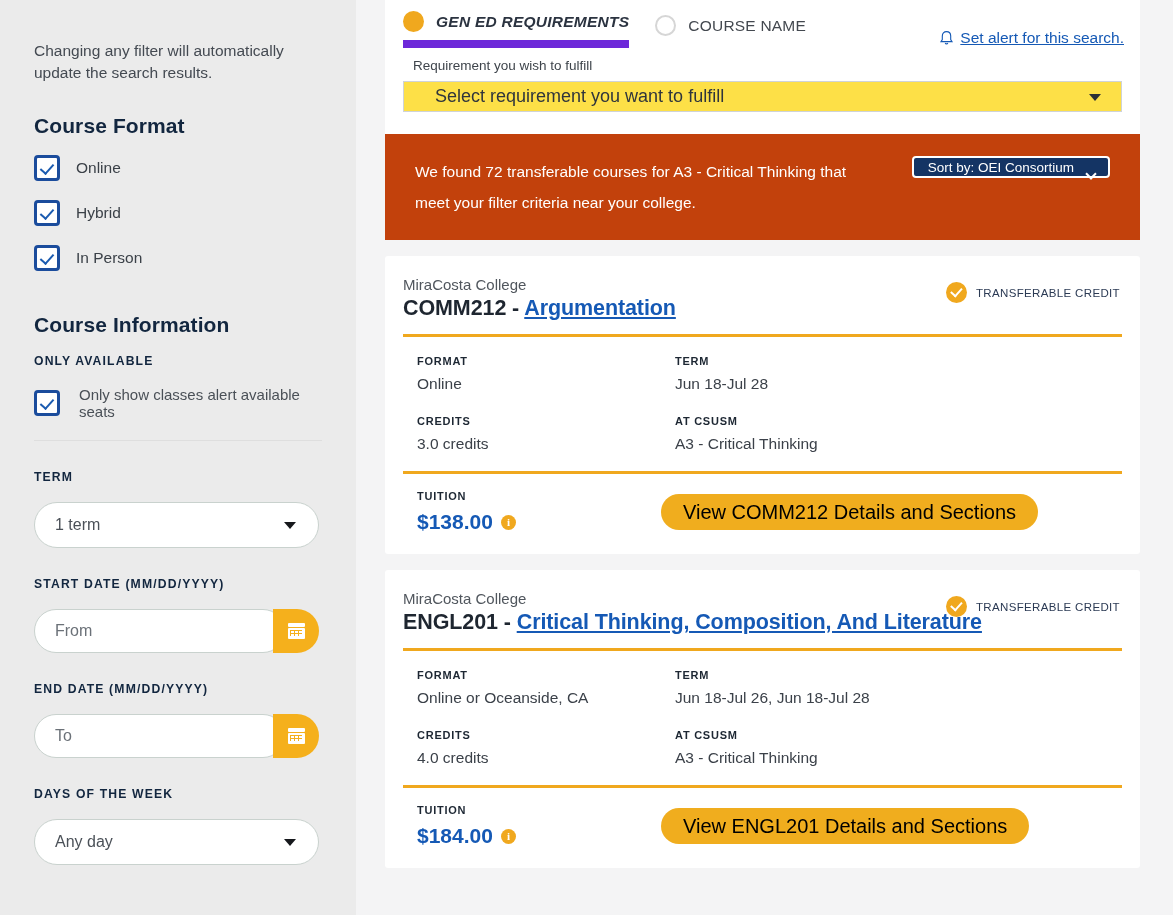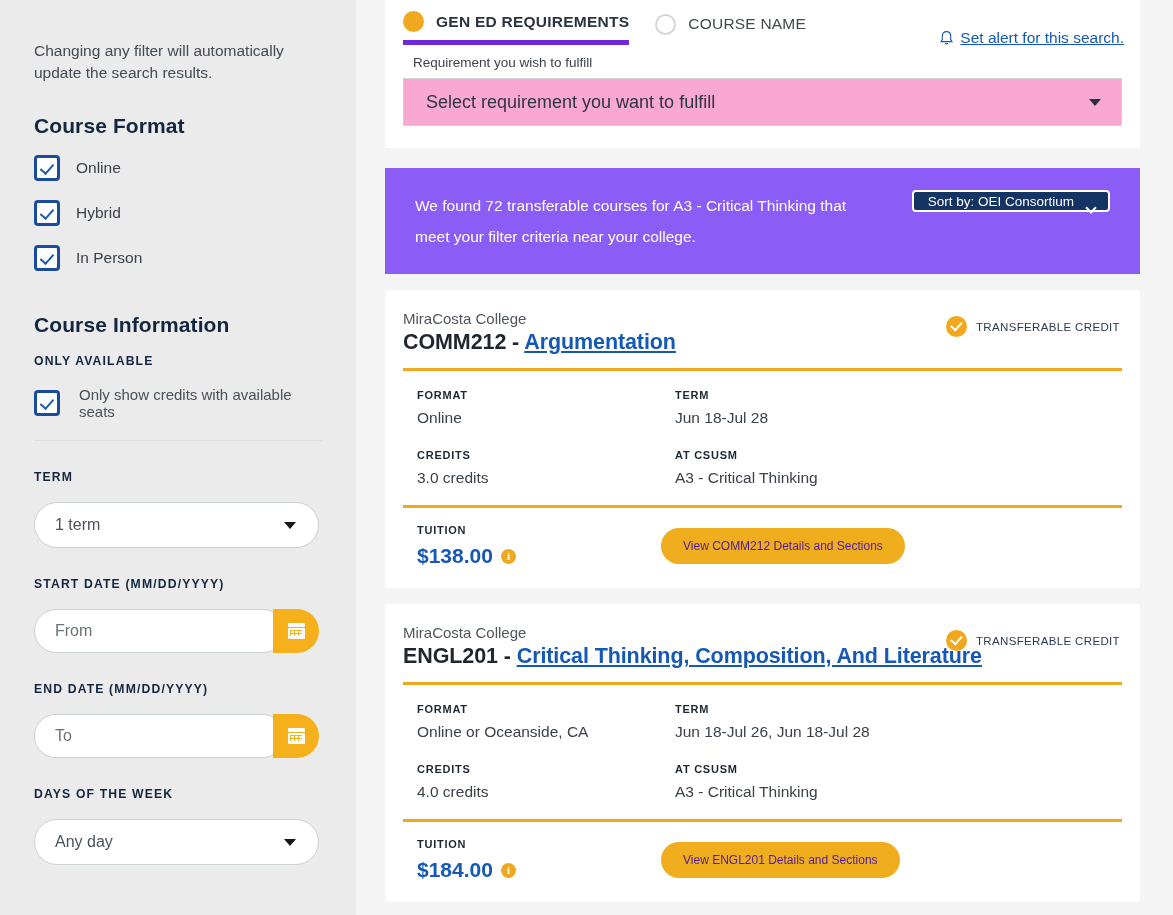--- a/index.html
+++ b/index.html
@@ -98,50 +98,50 @@
   .main { flex: 1 1 auto; padding: 0 33px 0 29px; overflow: hidden; }
 
   .search-card {
     background: #fff; padding: 11px 18px 22px 18px; position: relative;
   }
   .tabs { display: flex; align-items: center; gap: 0; }
   .tab {
     display: flex; align-items: center; gap: 12px;
     padding-bottom: 8px; cursor: pointer; position: relative;
   }
-  .tab.active { border-bottom: 5px solid #6d28d9; }
+  .tab.active { border-bottom: 8px solid #6d28d9; font-style: italic; }
   .tab + .tab { margin-left: 26px; }
   .radio-dot {
     width: 21px; height: 21px; border-radius: 50%;
     background: #f0a81e; flex: 0 0 21px;
   }
   .radio-dot.off { background: #fff; border: 2px solid #d6d6d6; }
   .tab-label {
     font-size: 15.5px; font-weight: bold; color: #2b3340;
     letter-spacing: .25px;
   }
   .tab-label.off { font-weight: normal; color: #43484f; letter-spacing: .2px; }
   .alert-link {
     position: absolute; right: 16px; top: 29px;
     font-size: 15.5px; color: #1559b5; text-decoration: underline;
     display: flex; align-items: center; gap: 6px; cursor: pointer;
   }
   .field-label {
     font-size: 13.5px; color: #3e444b; margin: 10px 0 8px 10px;
   }
   .big-select {
-    height: 48px; border: 1px solid #cfd3d8; background: #f9a8d4;
-    display: flex; align-items: center; padding: 0 22px;
+    height: 31px; border: 1px solid #cfd3d8; background: #fde047;
+    display: flex; align-items: center; padding: 0 31px;
     font-size: 18px; color: #2f353c; position: relative;
   }
   .big-select .caret { right: 20px; border-top-color: #2b3036; }
 
   .banner {
-    background: #8b5cf6; color: #fff;
-    margin-top: 20px; padding: 22px 30px;
+    background: #c2410c; color: #fff;
+    padding: 22px 30px;
     display: flex; align-items: flex-start; justify-content: space-between;
     min-height: 105px;
   }
   .banner-text {
     font-size: 15.5px; line-height: 2.0; max-width: 480px; font-weight: 500;
   }
   .sort-select {
     background: #143464; color: #fff;
     border: 2px solid #fff; border-radius: 4px;
     height: 22px; padding: 0 34px 0 14px;
@@ -199,23 +199,23 @@
     font-size: 21px; font-weight: bold; color: #1559b5;
     display: flex; align-items: center; gap: 8px;
   }
   .info-i {
     width: 15px; height: 15px; border-radius: 50%; background: #f0a81e;
     color: #fff; font-size: 11px; font-weight: bold;
     display: flex; align-items: center; justify-content: center;
     font-family: "Liberation Serif", serif;
   }
   .view-btn {
-    background: #f0ad1e; color: #4c1d95; border: none;
+    background: #f0ad1e; color: #000000; border: none;
     border-radius: 999px; height: 36px; padding: 0 22px;
-    font-size: 12px; cursor: pointer;
+    font-size: 20px; cursor: pointer;
     font-family: "Liberation Sans", sans-serif;
   }
 </style>
 </head>
 <body>
 
 <div class="page">
 
   <aside class="sidebar">
 
@@ -235,21 +235,21 @@
       <span class="cbox"></span>
       <span class="cb-label">In Person</span>
     </div>
 
     <div class="info-block">
       <h2 class="section-title">Course Information</h2>
       <div class="small-cap">ONLY AVAILABLE</div>
 
       <div class="cb-row">
         <span class="cbox"></span>
-        <span class="cb-label wide">Only show credits with available seats</span>
+        <span class="cb-label wide">Only show classes alert available seats</span>
       </div>
 
       <div class="divider"></div>
 
       <div class="field-group">
         <div class="small-cap">TERM</div>
         <div class="pill-select">
           <span>1 term</span>
           <span class="caret"></span>
         </div>

